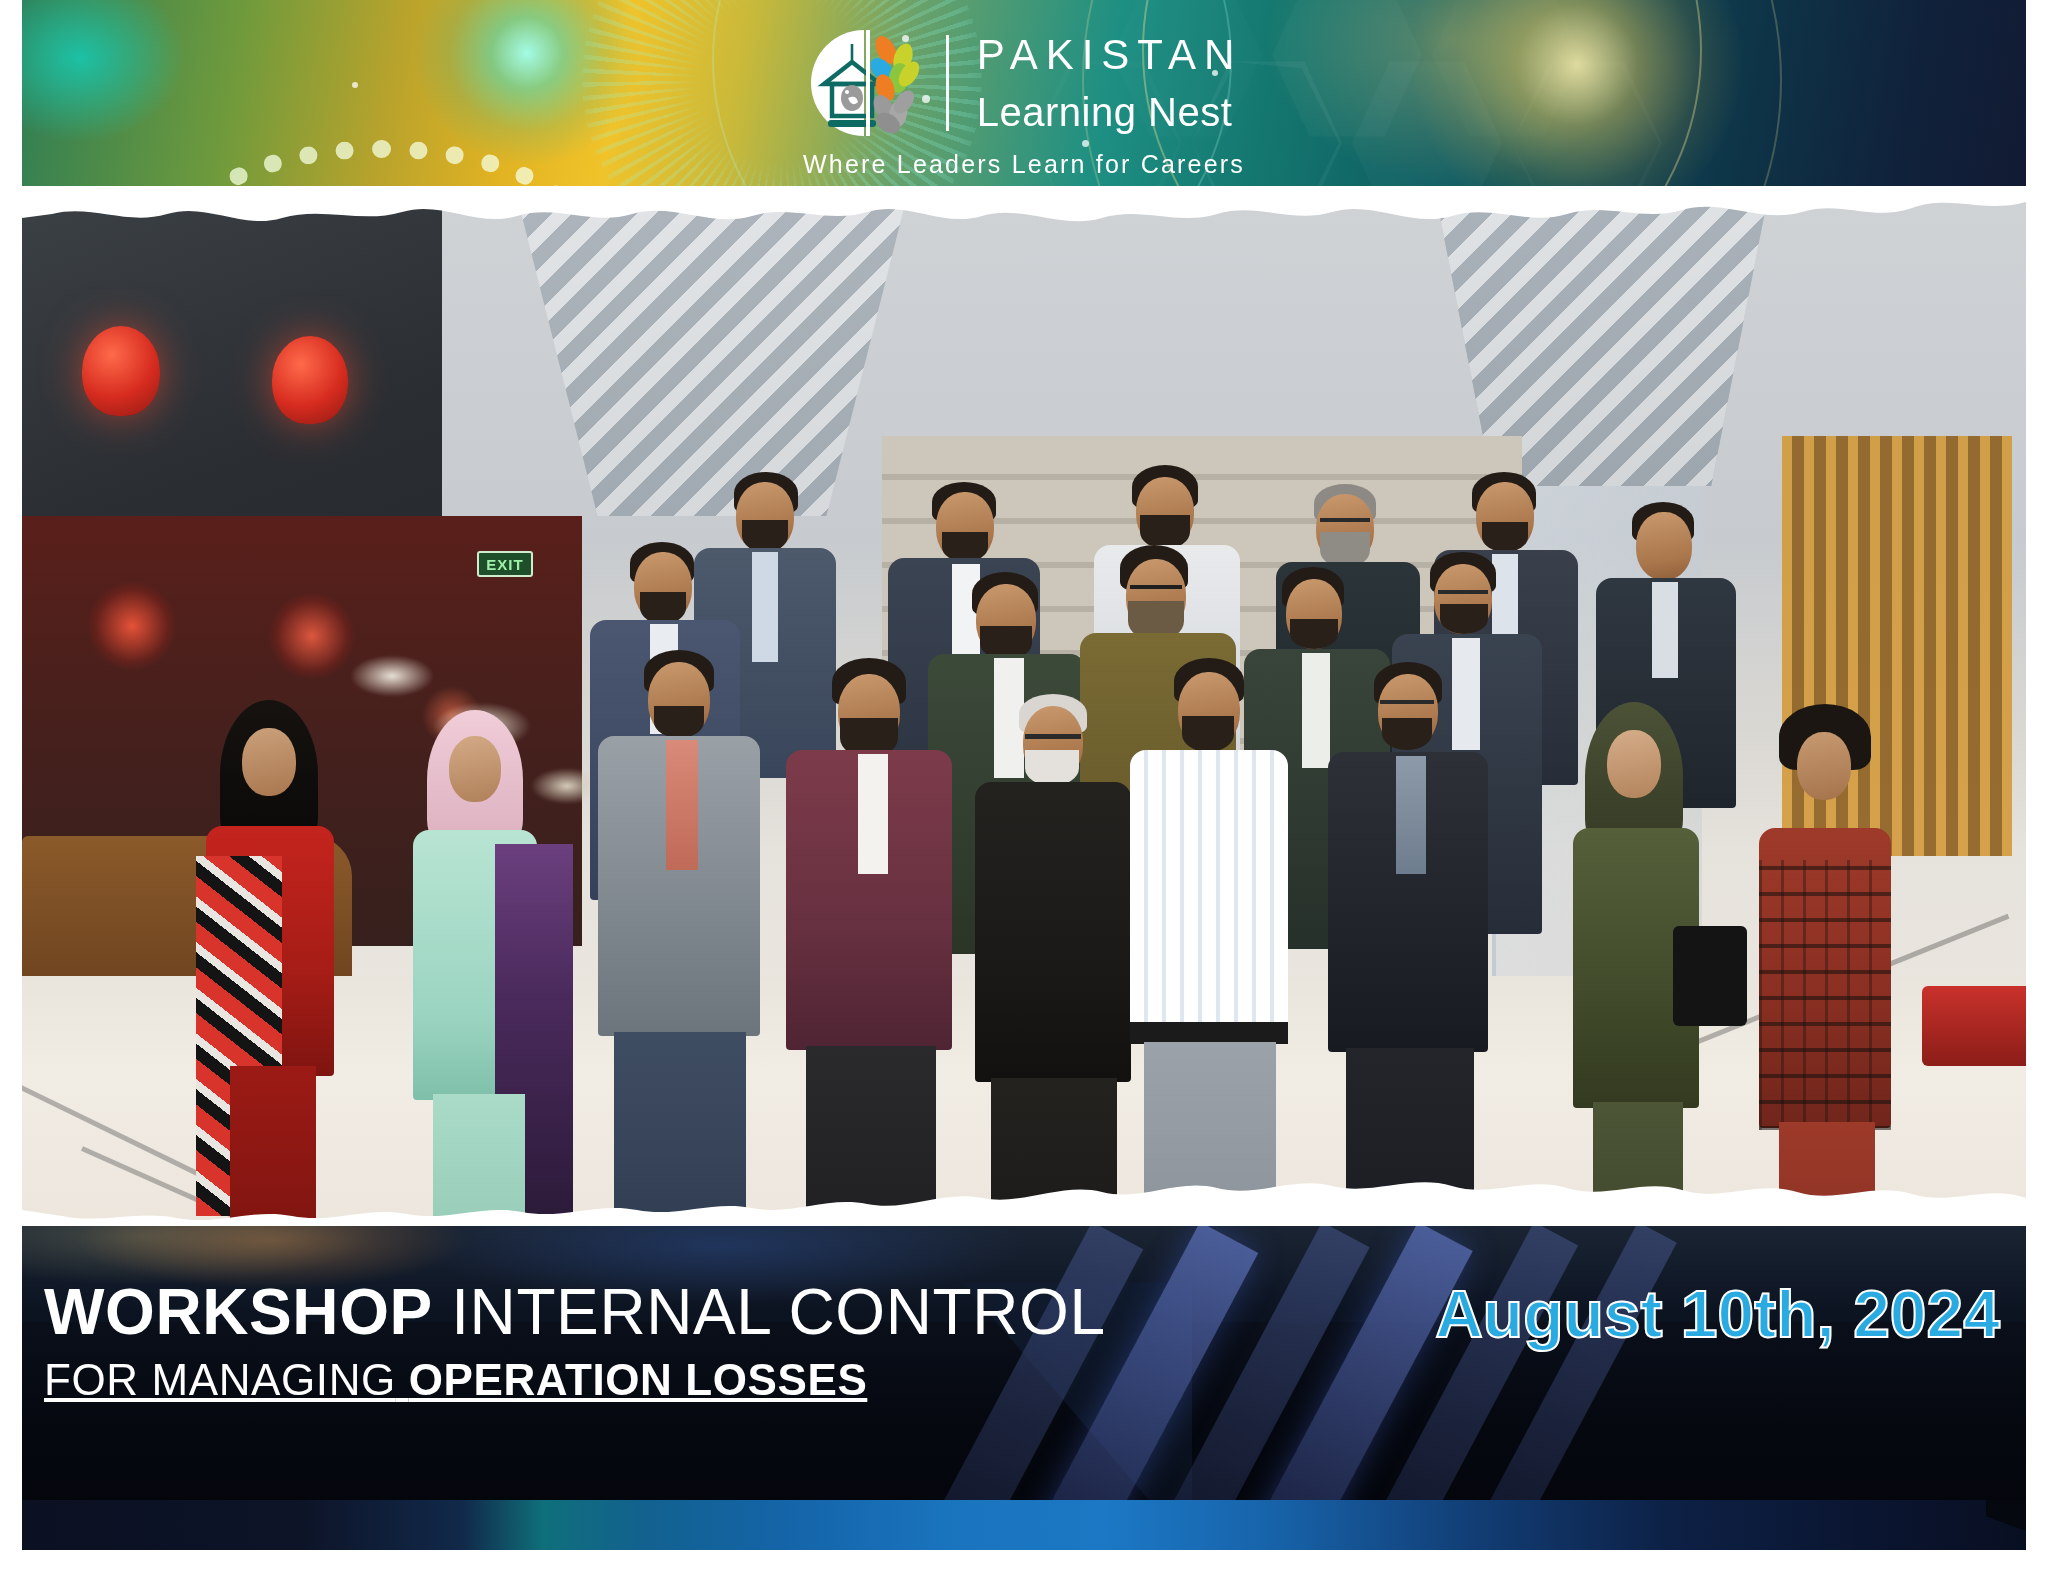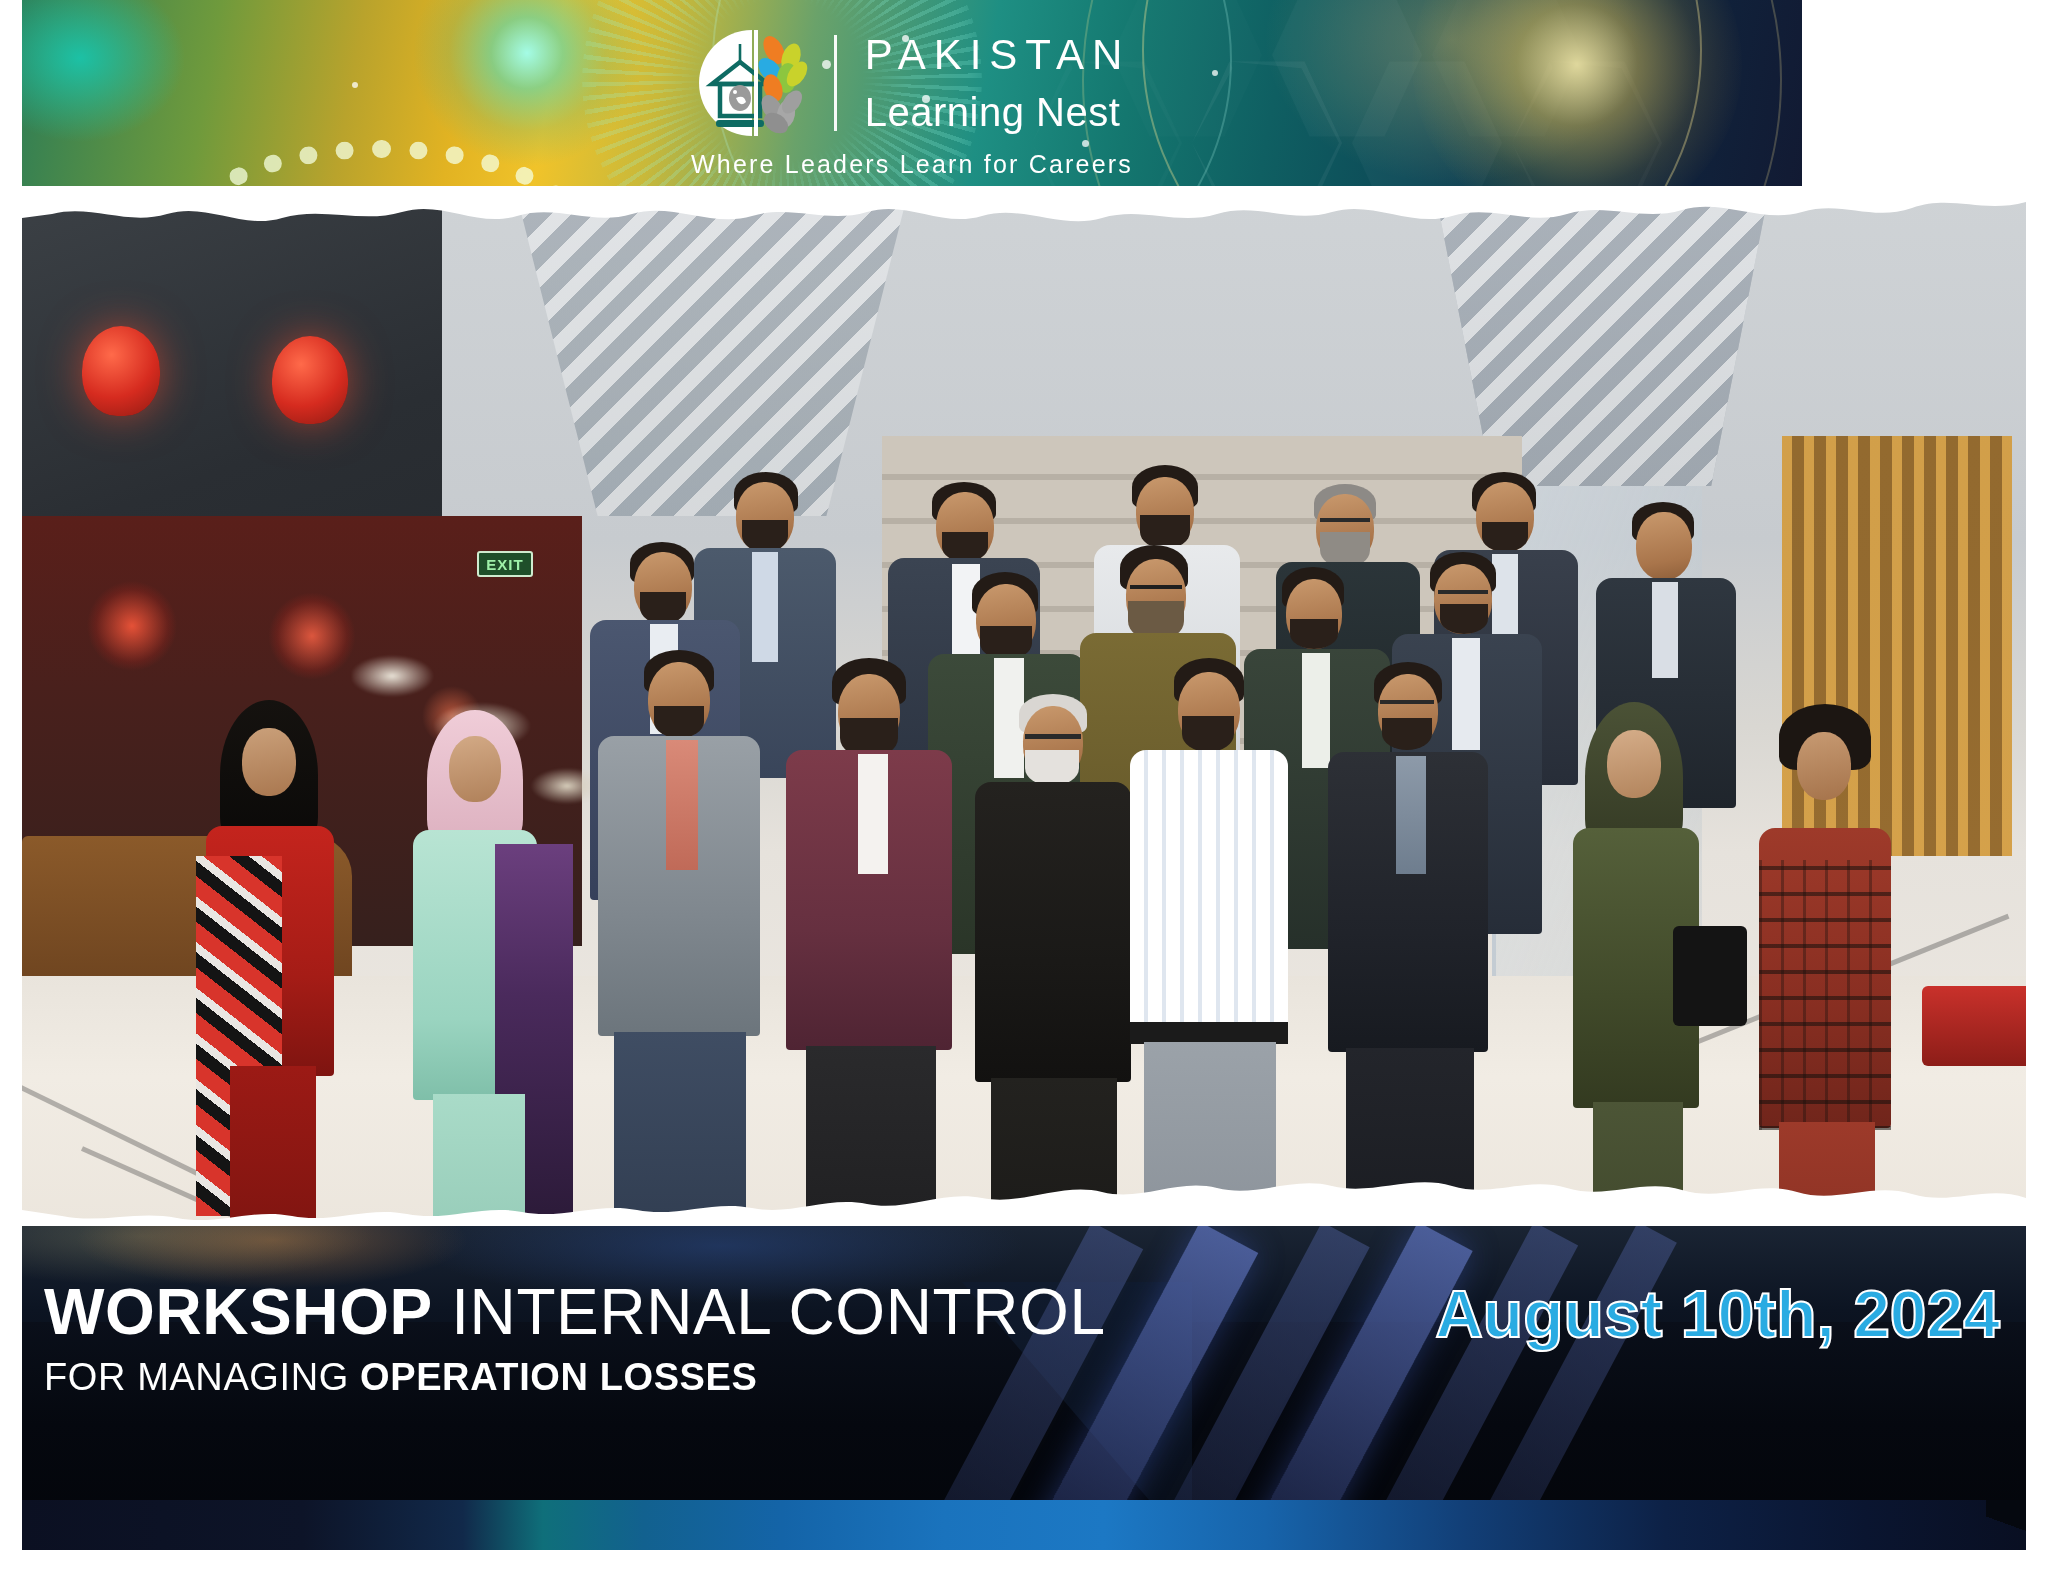--- a/index.html
+++ b/index.html
@@ -9,21 +9,21 @@
 
   .flyer {
     position:relative;
     width:2048px; height:1578px;
     background:#ffffff;
     overflow:hidden;
   }
 
   
   .header {
-    position:absolute; left:22px; top:0; width:1780px; height:186px;
+    position:absolute; left:22px; top:0; width:2004px; height:186px;
     overflow:hidden;
     background:
       radial-gradient(ellipse 150px 120px at 58px 58px, rgba(26,196,170,0.95) 0%, rgba(26,196,170,0) 70%),
       radial-gradient(ellipse 260px 200px at 1430px 40px, rgba(255,216,120,0.30) 0%, rgba(255,216,120,0) 72%),
       linear-gradient(100deg,
         #2e7d55 0%,
         #6f9a3c 11%,
         #b9a32c 19%,
         #e2b322 25%,
         #f0c32a 30%,
@@ -252,21 +252,21 @@
 
   .bn-left { position:absolute; left:22px; top:20px; z-index:4; }
   .kicker {
     color:#F5991E; font-size:44px; font-weight:700; letter-spacing:1.4px;
     text-shadow:2px 3px 4px rgba(0,0,0,0.85);
   }
   .title-line {
     color:#ffffff; white-space:nowrap; line-height:1.0;
   }
   .t1 { font-size:64px; letter-spacing:0.6px; margin-top:34px; }
-  .t2 { font-size:38px; letter-spacing:0.6px; margin-top:14px; }
+  .t2 { font-size:44px; letter-spacing:0.6px; margin-top:14px;text-decoration:underline; }
   .hv { font-weight:700; }
   .lt { font-weight:400; }
 
   .bn-right {
     position:absolute; right:26px; top:20px; text-align:right; z-index:4;
   }
   .kicker-r {
     color:#F5991E; font-size:44px; font-weight:700; letter-spacing:1.4px;
     text-shadow:2px 3px 4px rgba(0,0,0,0.85);
   }

